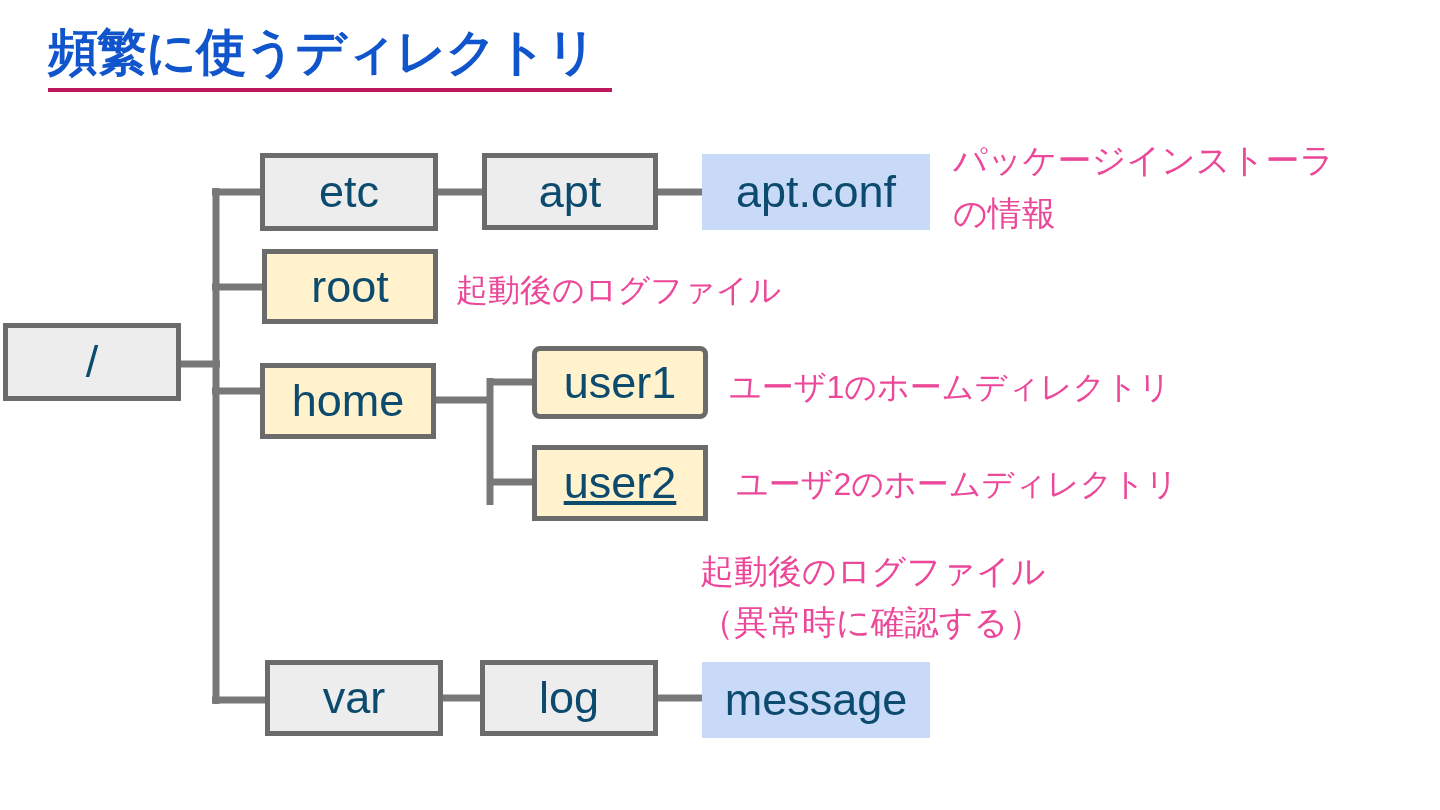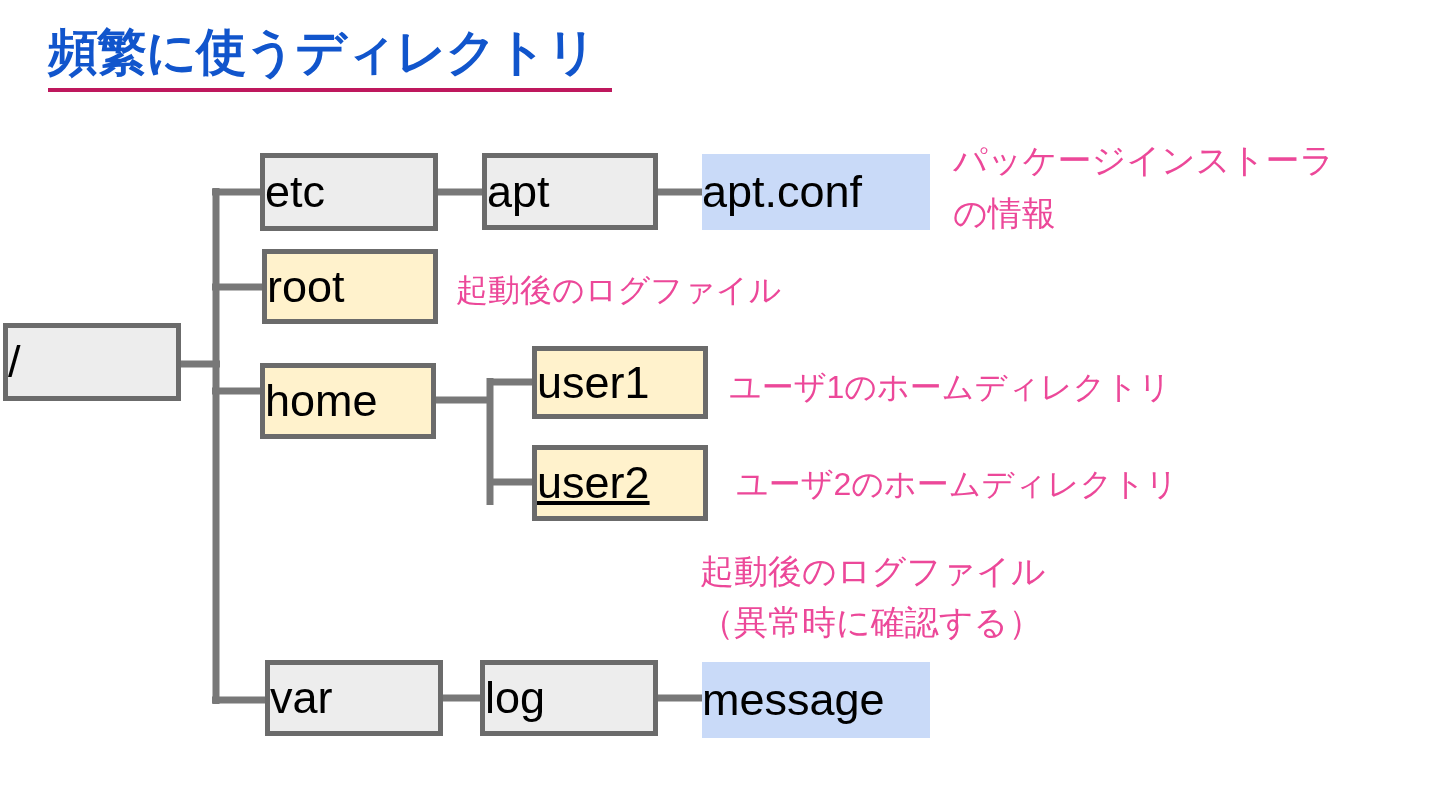--- a/index.html
+++ b/index.html
@@ -36,22 +36,23 @@
   }
   .connectors line {
     stroke: #787878;
     stroke-width: 7;
   }
   .box {
     position: absolute;
     box-sizing: border-box;
     display: flex;
     align-items: center;
+    justify-content: center;
     font-size: 45px;
-    color: #000000;
+    color: #0c4a6e;
     white-space: nowrap;
   }
   .box.gray  { background: #ededed; border: 5px solid #6b6b6b; }
   .box.cream { background: #fff2cc; border: 5px solid #6b6b6b; }
   .box.bluefill { background: #c9daf8; border: none; }
   .note {
     position: absolute;
     color: #ec4899;
     font-weight: normal;
     white-space: nowrap;
@@ -106,21 +107,21 @@
   </div>
 
   <div class="box cream" style="left:262px; top:249px; width:176px; height:75px;">
     <span>root</span>
   </div>
 
   <div class="box cream" style="left:260px; top:363px; width:176px; height:76px;">
     <span>home</span>
   </div>
 
-  <div class="box cream" style="left:532px; top:346px; width:176px; height:73px;">
+  <div class="box cream" style="left:532px; top:346px; width:176px; height:73px;border-radius:8px;">
     <span>user1</span>
   </div>
 
   <div class="box cream" style="left:532px; top:445px; width:176px; height:76px;text-decoration:underline;">
     <span>user2</span>
   </div>
 
   <div class="box gray" style="left:265px; top:660px; width:178px; height:76px;">
     <span>var</span>
   </div>

